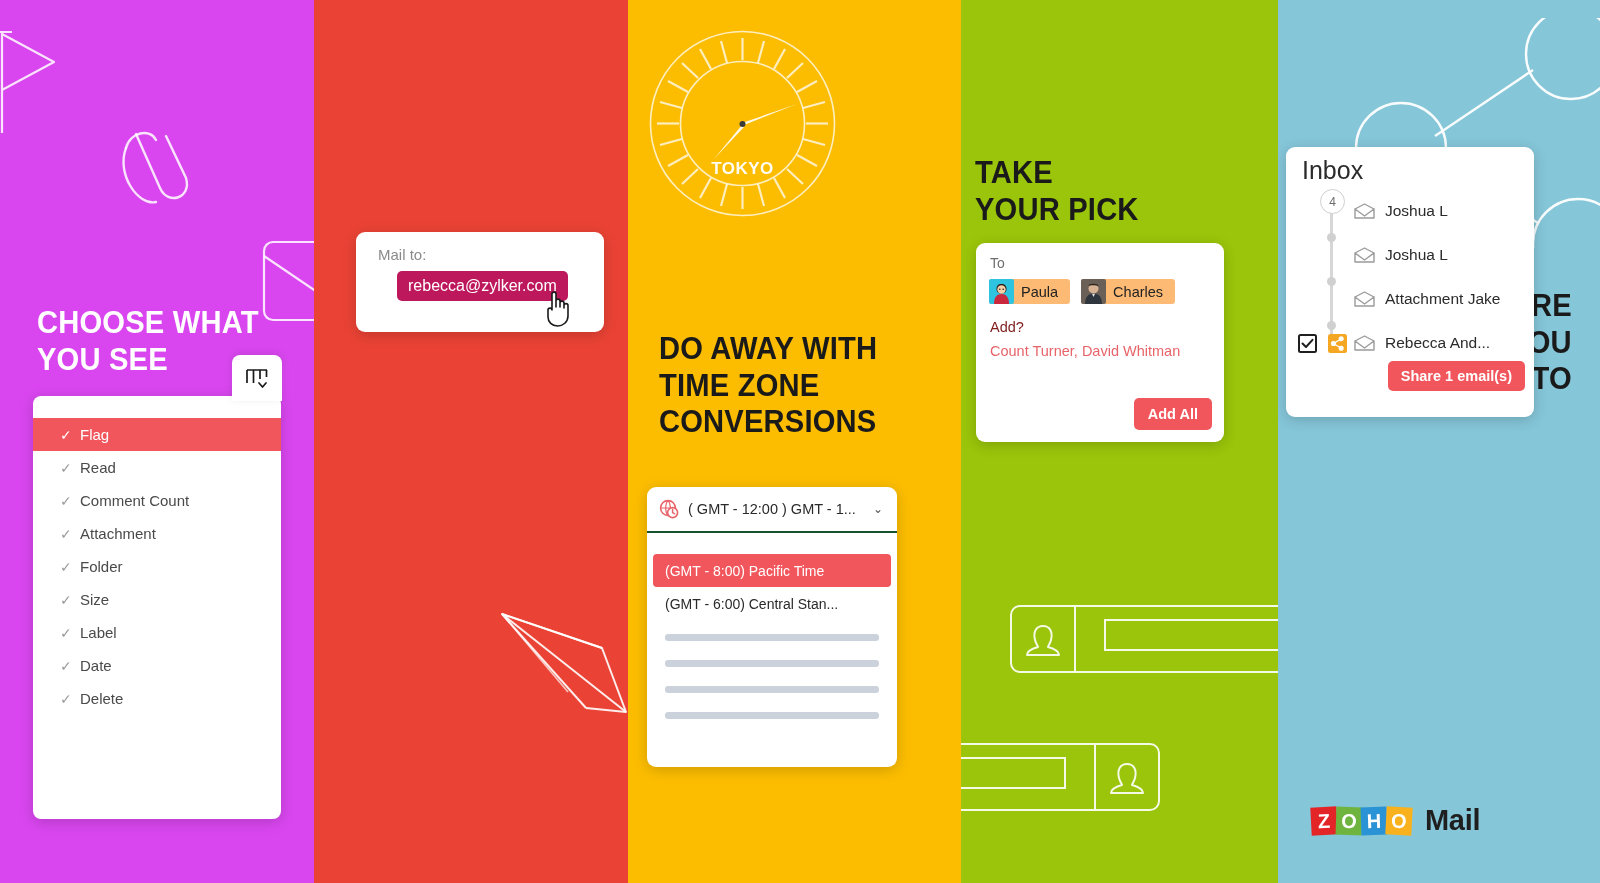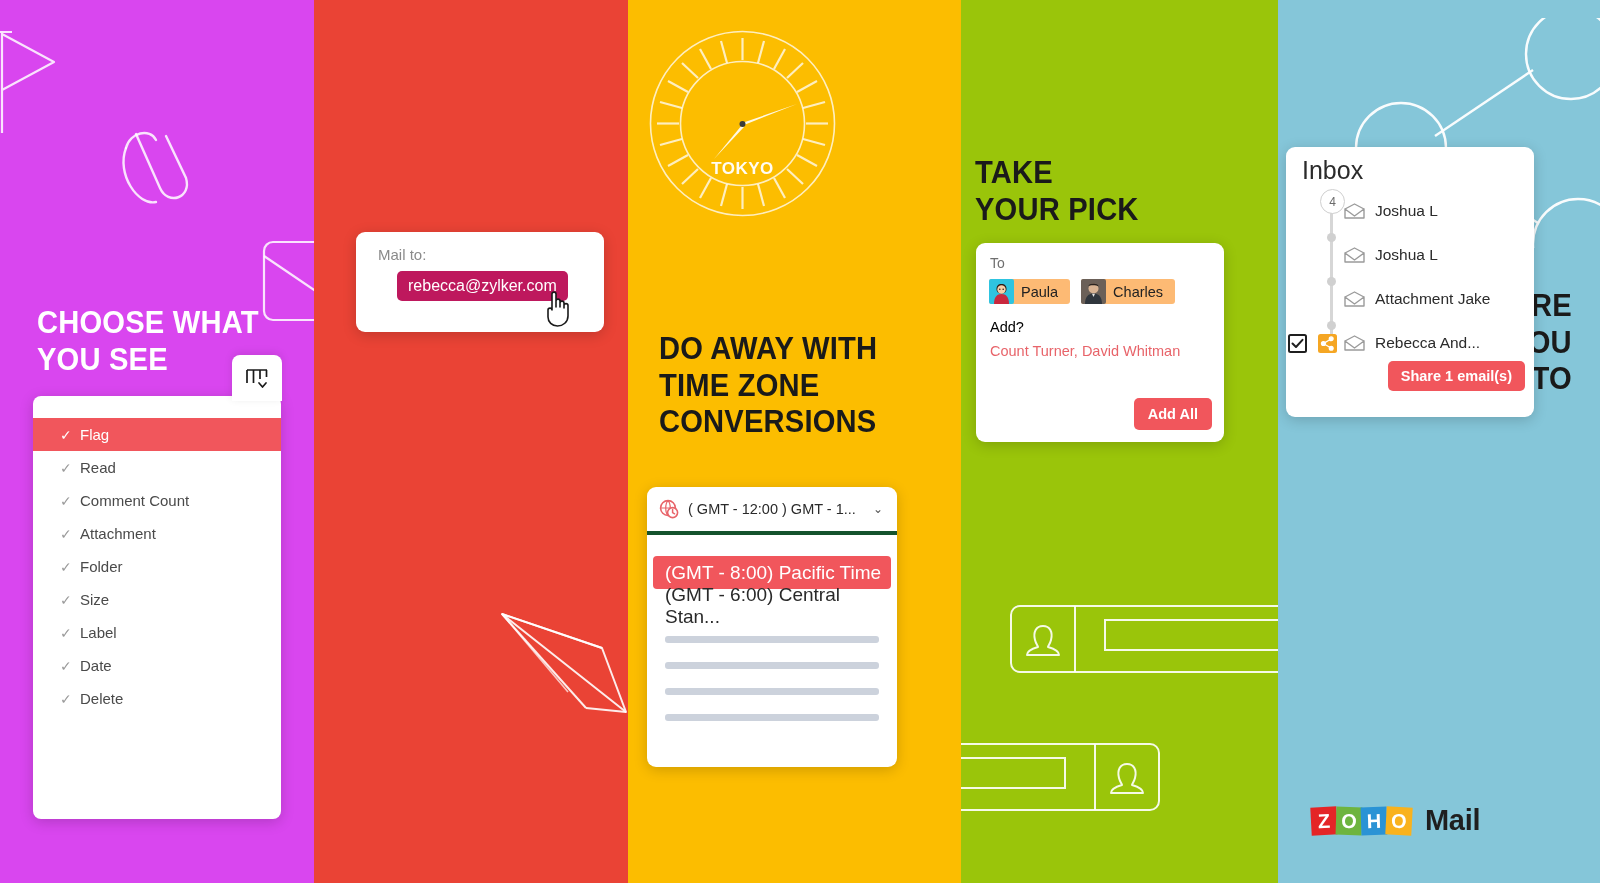--- a/index.html
+++ b/index.html
@@ -136,21 +136,21 @@
   
   .tz-card {
     left: 19px; top: 487px;
     width: 250px; height: 280px;
   }
   .tz-head {
     display: flex;
     align-items: center;
     height: 44px;
     padding: 0 10px 0 12px;
-    border-bottom: 4px solid #14532d;
+    border-bottom: 2px solid #14532d;
   }
   .tz-globe {
     flex: 0 0 20px;
     width: 20px; height: 20px;
     margin-right: 9px;
   }
   .tz-head-text {
     flex: 1 1 auto;
     font-size: 14.5px;
     color: #2a2a2a;
@@ -161,21 +161,21 @@
     flex: 0 0 14px;
     color: #555;
     font-size: 12px;
     margin-left: 4px;
   }
   .tz-body { padding-top: 21px; }
   .tz-opt {
     height: 33px;
     display: flex;
     align-items: center;
-    font-size: 19px;
+    font-size: 14px;
     color: #2a2a2a;
     padding-left: 18px;
   }
   .tz-opt.sel {
     background: #f1565c;
     color: #ffffff;
     margin: 0 6px;
     border-radius: 4px;
     padding-left: 12px;
   }
@@ -217,21 +217,21 @@
     flex: 0 0 25px;
     margin-right: 7px;
     border-radius: 2px;
     overflow: hidden;
   }
   .chip .nm { font-size: 14.5px; color: #222; }
   .rcp-add {
     position: absolute;
     left: 14px; top: 76px;
     font-size: 14.5px;
-    color: #000000;
+    color: #7f1d1d;
   }
   .rcp-names {
     position: absolute;
     left: 14px; top: 100px;
     font-size: 14.5px;
     color: #e8646a;
     white-space: nowrap;
   }
   .btn-red {
     background: #f1565c;
@@ -285,20 +285,21 @@
     left: 41px;
     width: 9px; height: 9px;
     border-radius: 50%;
     background: #d0d0d0;
   }
   .mail-rows { position: absolute; left: 0; top: 42px; width: 100%; }
   .mail-row {
     display: flex;
     align-items: center;
     height: 44px;
+    padding-left: 10px;
   }
   .mail-row .chk {
     width: 22px; flex: 0 0 22px;
     margin-right: 8px;
     display: flex; align-items: center; justify-content: center;
   }
   .mail-row .shr {
     width: 22px; flex: 0 0 22px;
     margin-right: 6px;
     display: flex; align-items: center; justify-content: center;

